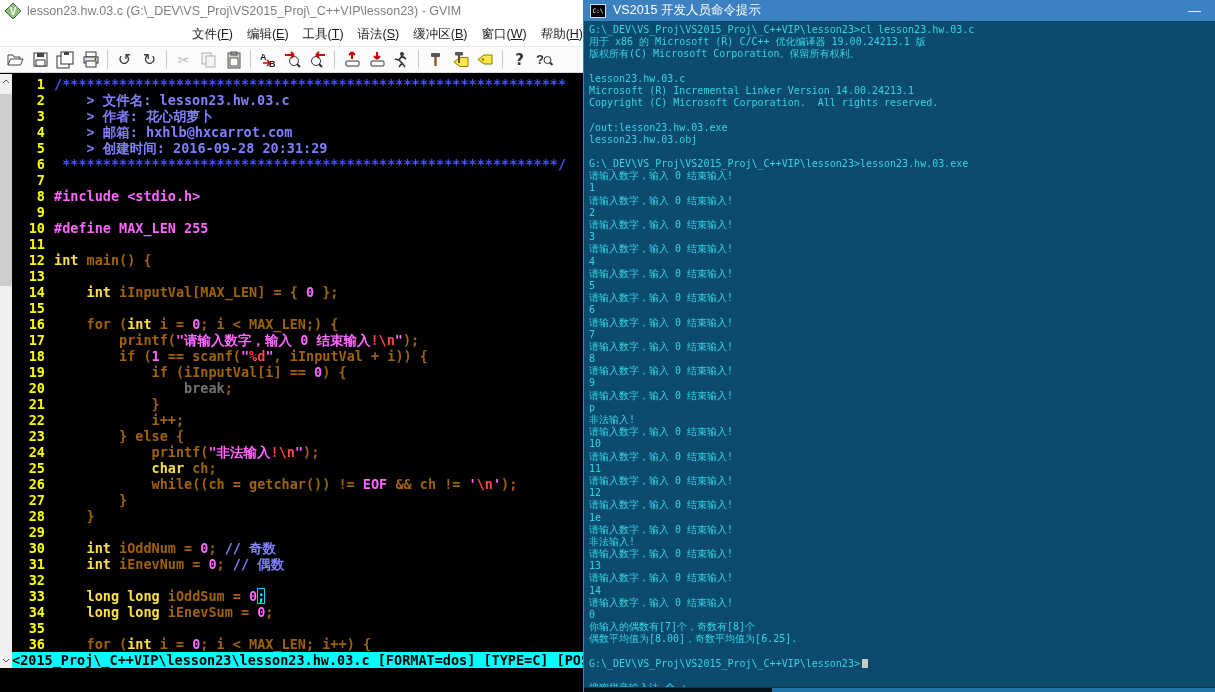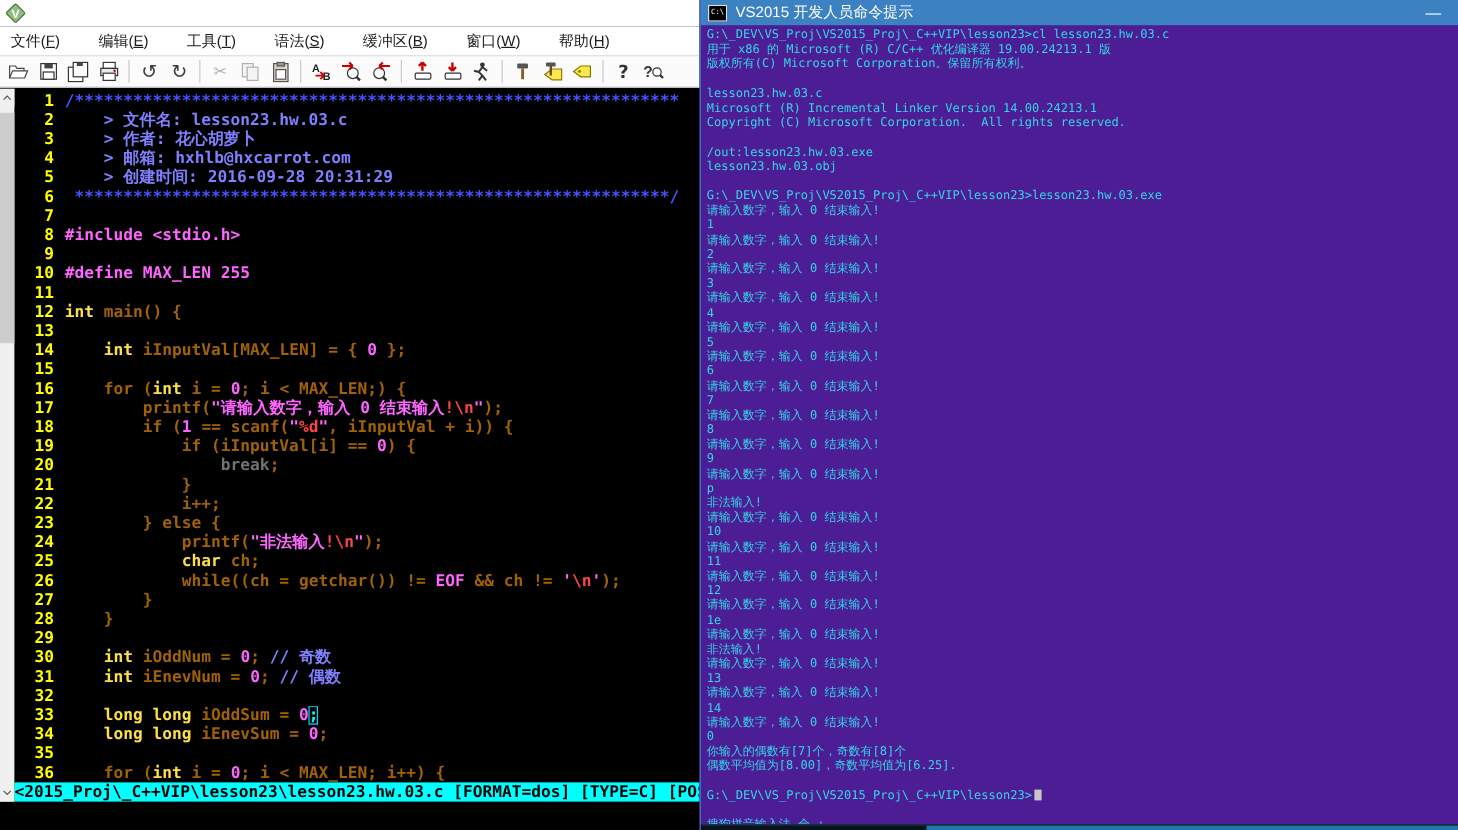--- a/index.html
+++ b/index.html
@@ -4,21 +4,21 @@
 <style>
   html,body{margin:0;padding:0;background:#222;}
   .screen{position:relative;width:1215px;height:692px;background:#000;overflow:hidden;
           font-family:"Liberation Sans",sans-serif;}
 
   
   .gvim{position:absolute;left:0;top:0;width:583px;height:692px;background:#000;}
   .gvim-titlebar{height:22px;background:#ffffff;display:flex;align-items:center;padding-left:5px;gap:6px;}
   .gvim-title{color:#7d7d7d;font-size:12.5px;white-space:nowrap;overflow:hidden;}
   .gvim-menubar{height:24px;background:#ffffff;display:flex;align-items:center;
-                padding-left:9px;gap:32px;font-size:12.5px;color:#1a1a1a;}
+                padding-left:9px;gap:14px;font-size:12.5px;color:#1a1a1a;justify-content:flex-end;}
   .menu-item{white-space:nowrap;cursor:default;}
   .gvim-toolbar{height:27px;background:#fbfbfb;display:flex;align-items:center;padding-left:3px;
                 border-top:1px solid #e6e6e6;border-bottom:1px solid #d8d8d8;box-sizing:border-box;}
   .tb-btn{width:25px;height:23px;display:flex;align-items:center;justify-content:center;}
   .tb-sep{width:1px;height:19px;background:#c9c9c9;margin:0 4px;}
   .glyph{font-family:"DejaVu Sans",sans-serif;}
 
   .gvim-body{position:absolute;top:74px;left:0;right:0;bottom:0;background:#000;}
   .vscroll{position:absolute;left:0;top:0;width:12px;height:594px;background:#f0f0f0;}
   .vs-arrow{position:absolute;left:0;width:12px;height:15px;background:#f0f0f0;
@@ -30,21 +30,21 @@
         line-height:16px;white-space:pre;color:#00ffff;overflow:hidden;}
   .code-line{height:16px;}
   .gut{display:inline-block;width:33px;padding-right:9px;text-align:right;color:#ffff00;}
   .sg-n{color:#a16207;} .sg-t{color:#fde047;} .sg-c{color:#ff66ff;} .sg-s{color:#ff4444;}
   .sg-m{color:#8080ff;text-align:center;} .sg-b{color:#4455ff;} .sg-r{color:#737373;}
   .sg-cur{color:#00ffff;box-shadow:inset 0 0 0 1px #00d8ff;}
   .statusline{position:absolute;left:12px;right:0;top:578px;height:16px;background:#00ffff;color:#000;
               font:bold 13.5px "DejaVu Sans Mono",monospace;line-height:16px;white-space:pre;overflow:hidden;}
 
   
-  .console{position:absolute;left:583px;top:0;width:632px;height:692px;background:#4c1d95;
+  .console{position:absolute;left:583px;top:0;width:632px;height:692px;background:#0c4a6e;
            border-left:1px solid #3c82c3;box-sizing:border-box;}
   .console-titlebar{height:21px;background:#3c82c3;display:flex;align-items:center;padding:0 8px 0 6px;gap:7px;}
   .console-icon{width:14px;height:12px;background:#000;border:1px solid #cfe0f0;display:flex;
                 align-items:center;justify-content:center;color:#fff;font-size:6px;
                 font-family:"DejaVu Sans Mono",monospace;line-height:1;}
   .console-title{color:#ffffff;font-size:12.5px;flex:1;white-space:nowrap;overflow:hidden;}
   .min-btn{color:#ffffff;font-size:13px;padding:0 6px;cursor:default;}
   .console-body{position:absolute;top:21px;left:2px;right:0;bottom:5px;padding:3px 0 0 3px;
                 font:10px/12.2px "DejaVu Sans Mono",monospace;color:#35d5e5;white-space:pre;overflow:hidden;}
   .con-line{height:12.2px;}
@@ -59,20 +59,21 @@
 <div class="screen">
 
   <div class="gvim">
     <div class="gvim-titlebar">
       <span style="display:flex;">
         <svg width="16" height="16" viewBox="0 0 16 16">
           <polygon points="8,0 16,8 8,16 0,8" fill="#8fbf7f" stroke="#4a6b3d"></polygon>
           <text x="8" y="12" font-size="10" text-anchor="middle" fill="#ffffff" font-weight="bold">V</text>
         </svg>
       </span>
+      <span class="gvim-title">lesson23.hw.03.c (G:\_DEV\VS_Proj\VS2015_Proj\_C++VIP\lesson23) - GVIM</span>
     </div>
 
     <div class="gvim-menubar">
         <span class="menu-item">文件(<u>F</u>)</span>
         <span class="menu-item">编辑(<u>E</u>)</span>
         <span class="menu-item">工具(<u>T</u>)</span>
         <span class="menu-item">语法(<u>S</u>)</span>
         <span class="menu-item">缓冲区(<u>B</u>)</span>
         <span class="menu-item">窗口(<u>W</u>)</span>
         <span class="menu-item">帮助(<u>H</u>)</span>

